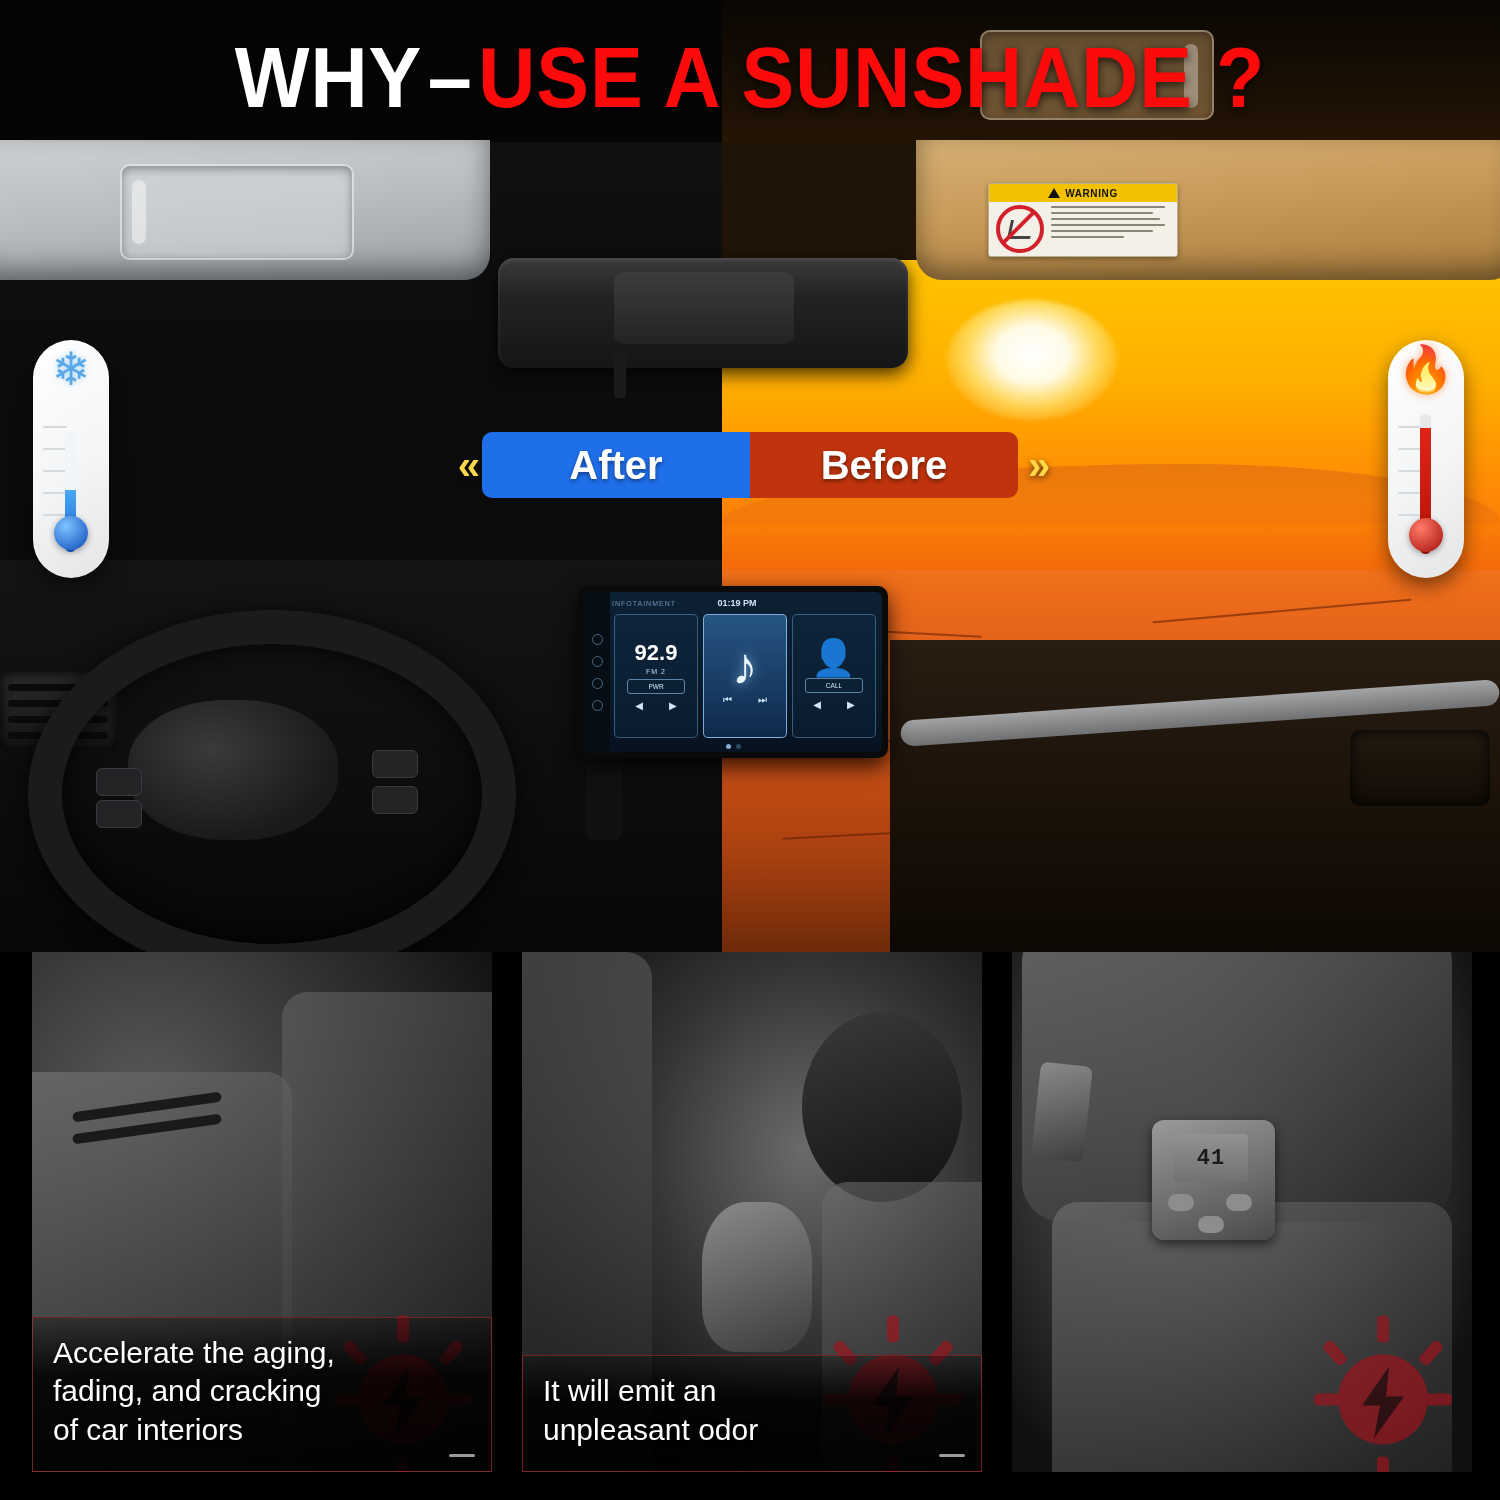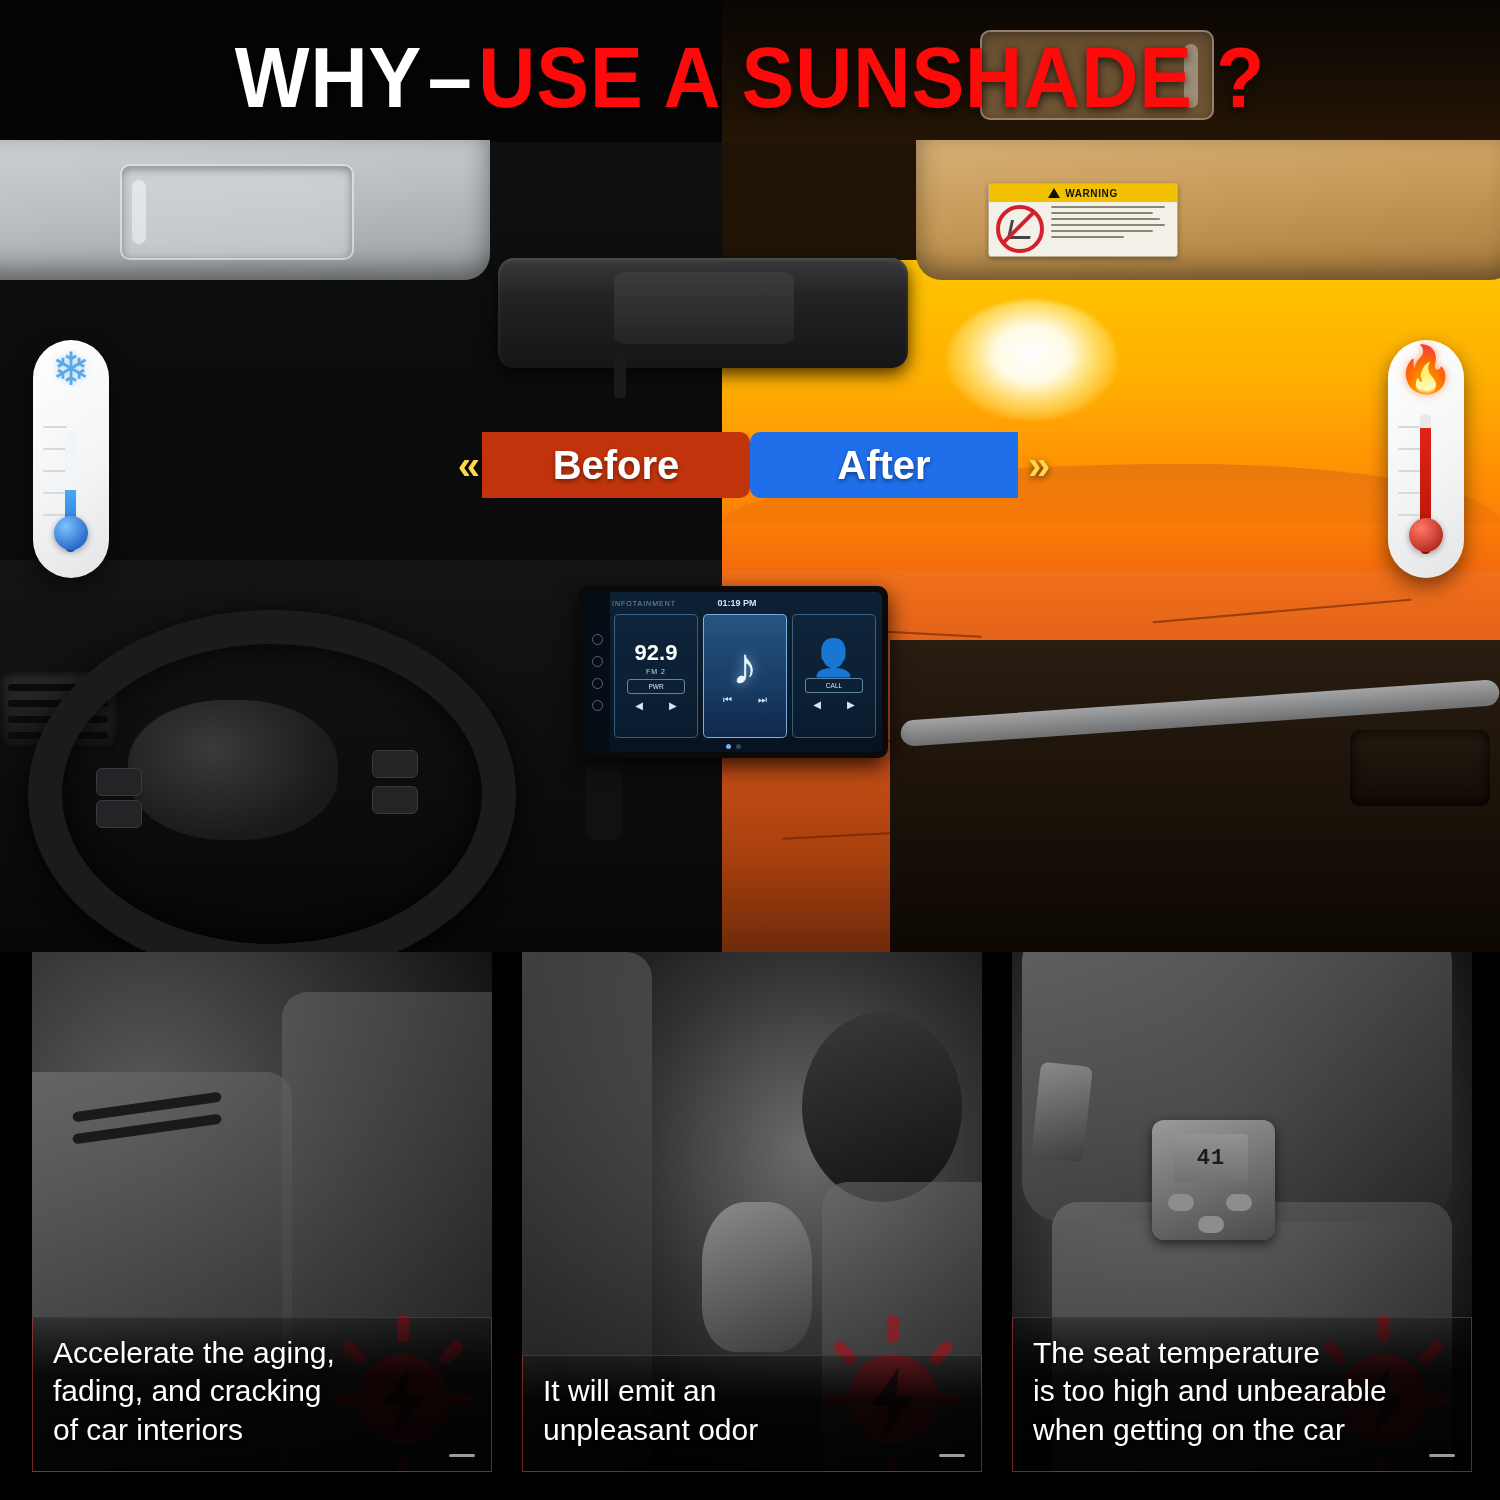--- a/index.html
+++ b/index.html
@@ -351,22 +351,22 @@
           <div class="tick"></div>
         <div class="tick"></div>
           <div class="tick"></div>
       </div>
       <div class="th-stem stem-hot"></div>
       <div class="th-bulb bulb-hot"></div>
     </div>
 
     <div class="ab-wrap">
       <span class="chev">«</span>
+      <span class="badge badge-after">After</span>
       <span class="badge badge-before">Before</span>
-      <span class="badge badge-after">After</span>
       <span class="chev">»</span>
     </div>
   </div>
 
   <div class="title">
     <span class="t-white">WHY</span><span class="t-dash">–</span><span class="t-red">USE A SUNSHADE ?</span>
   </div>
 
 
   <div class="panels">
@@ -443,22 +443,16 @@
           <circle cx="50" cy="58" r="30"></circle>
           <rect x="46" y="2" width="8" height="18" rx="3"></rect>
           <rect x="46" y="96" width="8" height="12" rx="3"></rect>
           <rect x="4" y="54" width="18" height="8" rx="3"></rect>
           <rect x="78" y="54" width="18" height="8" rx="3"></rect>
           <rect x="14" y="18" width="8" height="18" rx="3" transform="rotate(-42 18 27)"></rect>
           <rect x="78" y="18" width="8" height="18" rx="3" transform="rotate(42 82 27)"></rect>
         </g>
         <path d="M54 36 L36 62 L48 62 L44 84 L64 56 L52 56 Z" fill="#1a0406" opacity="0.85"></path>
       </svg>
-      <div class="cap">
-        <div class="cap-txt">The seat temperature
-is too high and unbearable
-when getting on the car</div>
-        <div class="cap-underscore"></div>
-      </div>
     </div>
   </div>
 
 </div>
 
 </body></html>

